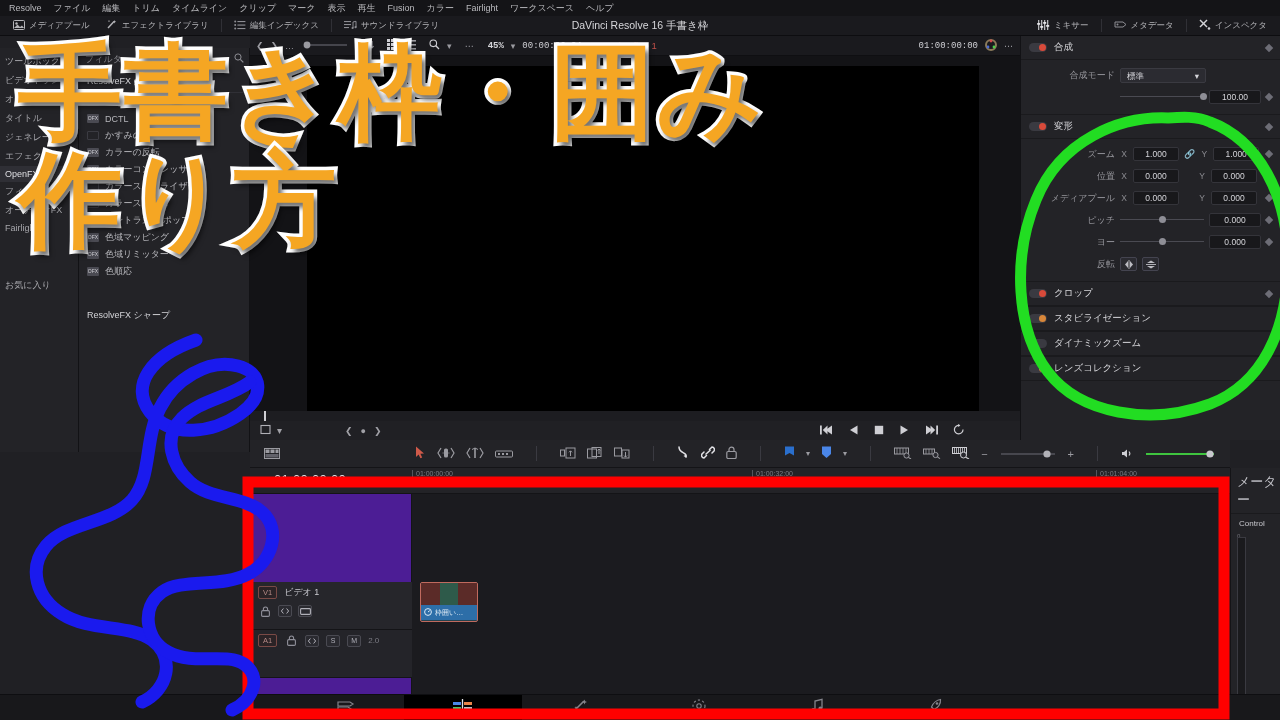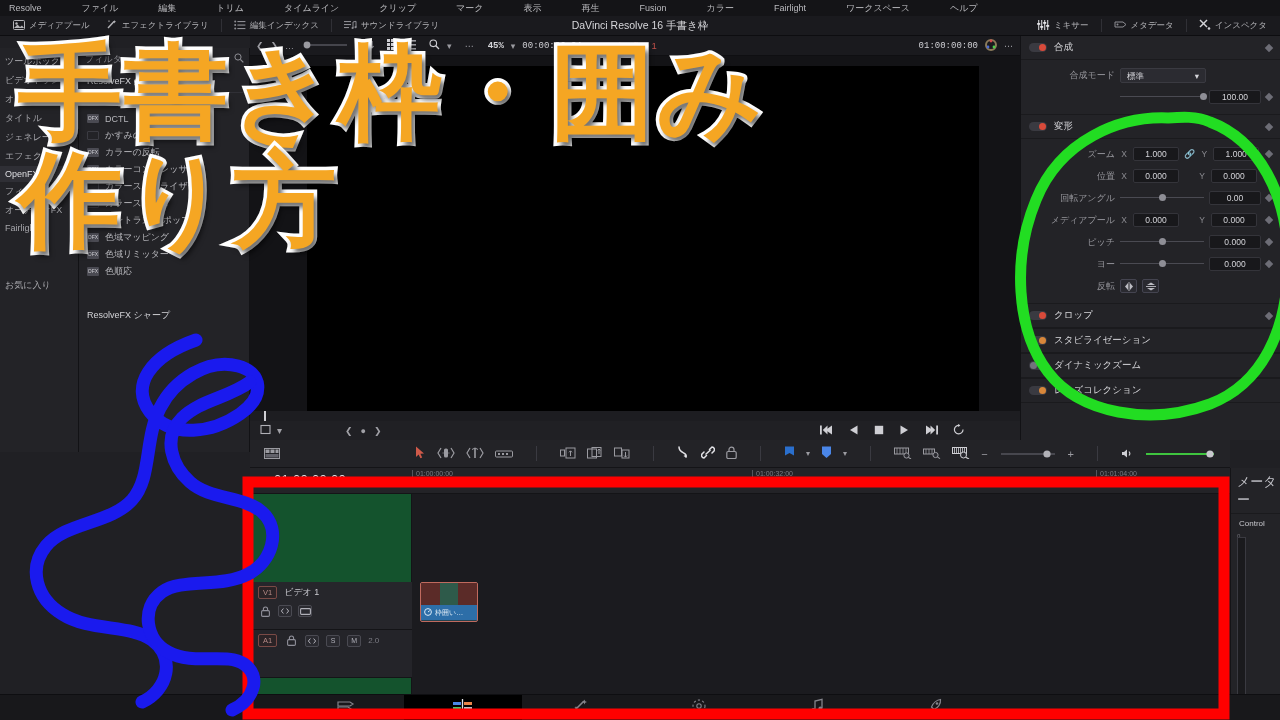--- a/index.html
+++ b/index.html
@@ -8,21 +8,21 @@
     background: #1b1b1e;
     font-family: "Liberation Sans", "DejaVu Sans", sans-serif;
     overflow: hidden;
   }
   #app { position: relative; width: 1280px; height: 720px; background: #202024; }
 
   
   .menubar {
     position: absolute; top: 0; left: 0; width: 1280px; height: 16px;
     background: #141417; display: flex; align-items: flex-start;
-    font-size: 9px; color: #b9b9bd; padding-left: 3px; gap: 28px;
+    font-size: 9px; color: #b9b9bd; padding-left: 3px;
   }
   .menubar .mi { padding: 0 6px; white-space: nowrap; line-height: 16px; }
 
   .titlebar {
     position: absolute; top: 16px; left: 0; width: 1280px; height: 20px;
     background: #1a1a1e; border-bottom: 1px solid #0d0d10;
     display: flex; align-items: center;
   }
   .tb-left { display: flex; align-items: center; padding-left: 6px; gap: 2px; }
   .tb-btn {
@@ -195,21 +195,21 @@
     position: absolute; left: 24px; top: 4px; font-size: 13px; color: #e2e2e6;
     font-family: "Liberation Sans", sans-serif; letter-spacing: .3px;
   }
   .tl-ruler-area { position:absolute; left: 162px; top: 0; right: 0; height: 26px; }
   .tl-tick { position: absolute; top: 2px; font-size: 7px; color: #7b7b82; }
   .tl-tick::before { content:""; position:absolute; left:-4px; top:0; width:1px; height:7px; background:#55555c; }
 
   .tl-tracks { position: absolute; top: 26px; left: 0; width: 980px; height: 212px; }
   .tl-headcol {
     position: absolute; left: 0; top: 0; width: 162px; height: 212px;
-    background: #14532d; border-right: 1px solid #141417;
+    background: #4c1d95; border-right: 1px solid #141417;
   }
   .tl-grid { position:absolute; left:162px; top:0; right:0; height:212px; background:#1b1b1f; }
   .trk-head {
     position: absolute; left: 0; width: 162px; border-bottom: 1px solid #141417;
     background: #26262b; padding: 4px 8px;
   }
   .trk-row1 { display:flex; align-items:center; gap:7px; font-size:9px; color:#cacad0; }
   .trk-badge {
     border: 1px solid #7a4a46; color: #b58a86; border-radius:2px;
     font-size: 7.5px; padding: 1px 4px; background:#2b2326;
@@ -644,28 +644,20 @@
           <span class="numfield">1.000</span>
           <span class="kf-diamond"></span>
         </div>
         <div class="row">
           <span class="lab">位置</span>
           <span class="axis">X</span>
           <span class="numfield">0.000</span>
           <span style="width:9px"></span>
           <span class="axis">Y</span>
           <span class="numfield">0.000</span>
-          <span class="kf-diamond"></span>
-        </div>
-        <div class="row">
-          <span class="lab">回転アングル</span>
-          <span class="slider">
-              <i></i>
-            </span>
-          <span class="numfield" style="width:52px">0.00</span>
           <span class="kf-diamond"></span>
         </div>
         <div class="row">
           <span class="lab">メディアプール</span>
           <span class="axis">X</span>
           <span class="numfield">0.000</span>
           <span style="width:9px"></span>
           <span class="axis">Y</span>
           <span class="numfield">0.000</span>
           <span class="kf-diamond"></span>

